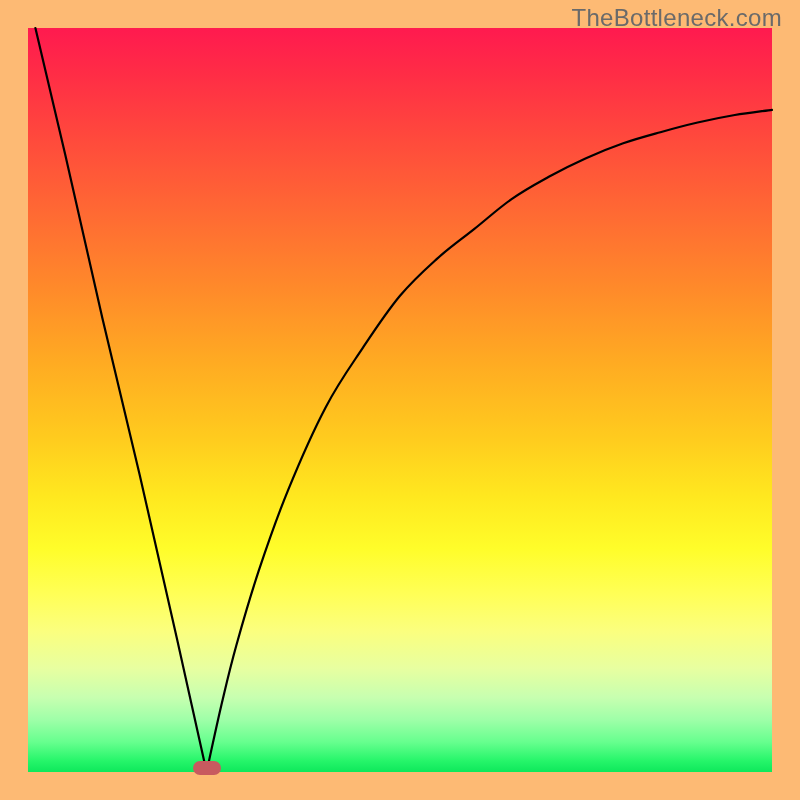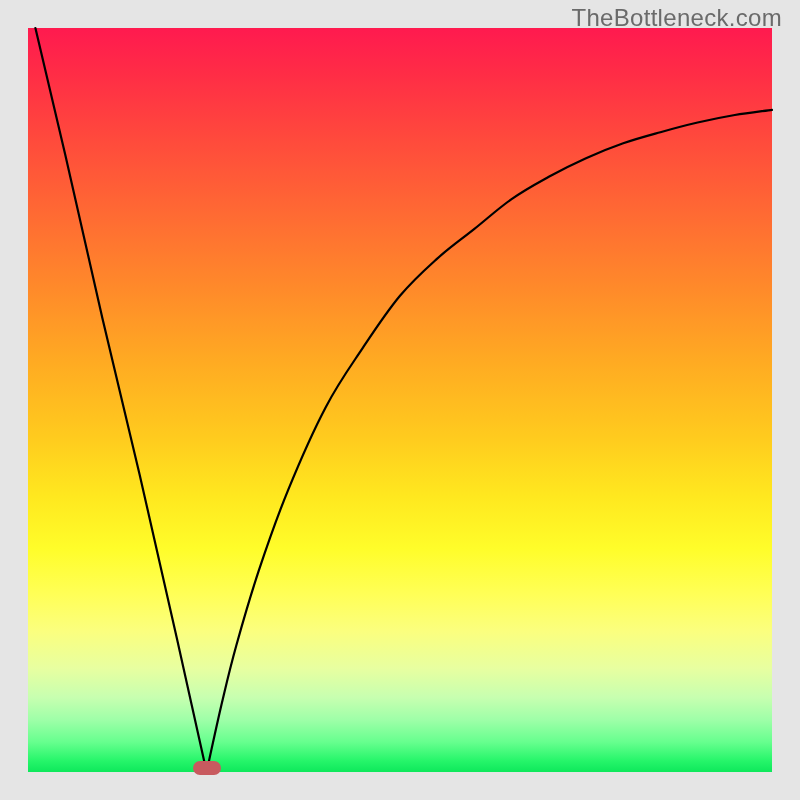--- a/index.html
+++ b/index.html
@@ -8,21 +8,21 @@
     width: 800px;
     height: 800px;
     overflow: hidden;
     background: #000;
     font-family: Arial, Helvetica, sans-serif;
   }
   .frame {
     position: relative;
     width: 800px;
     height: 800px;
-    background: #e5e5e5;
+    background: #fdba74;
   }
   .watermark {
     position: absolute;
     top: 4px;
     right: 18px;
     color: #6a6a6a;
     font-size: 24px;
     font-weight: 500;
     letter-spacing: 0.3px;
     user-select: none;

